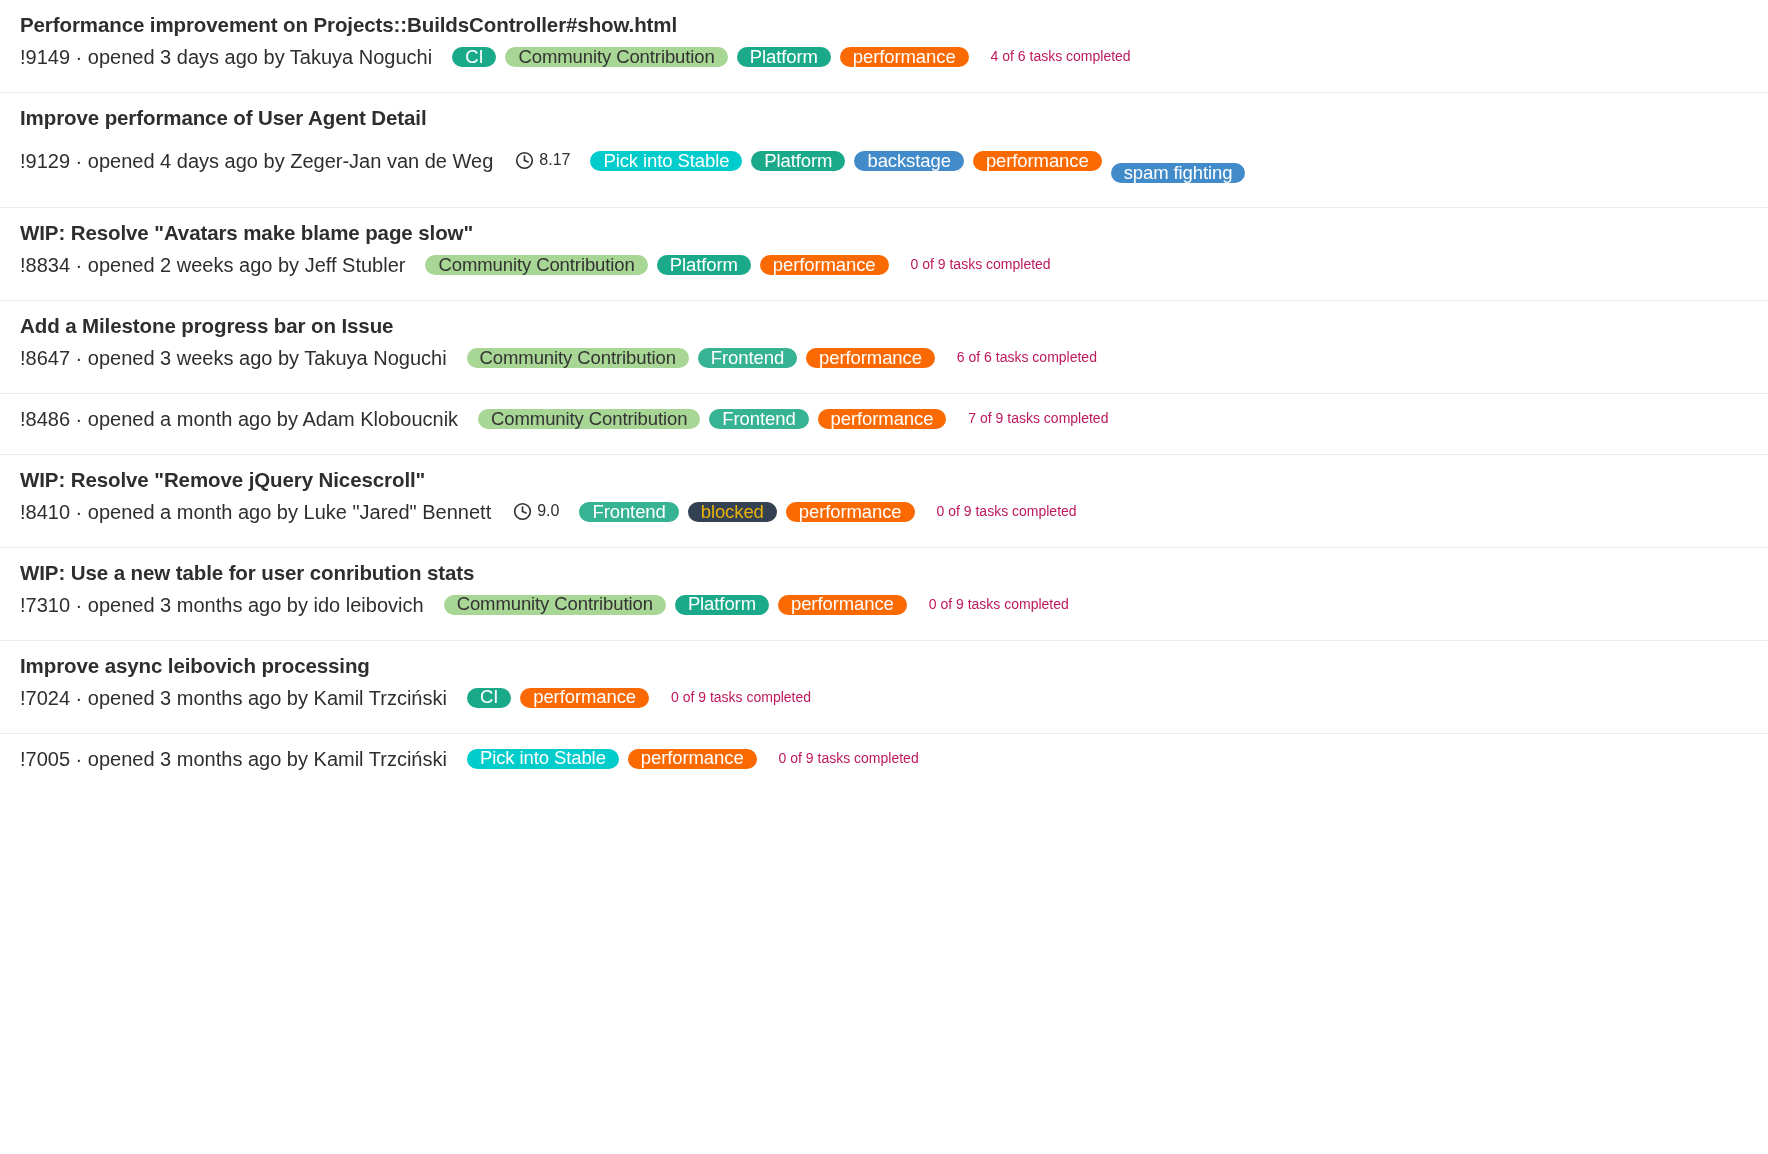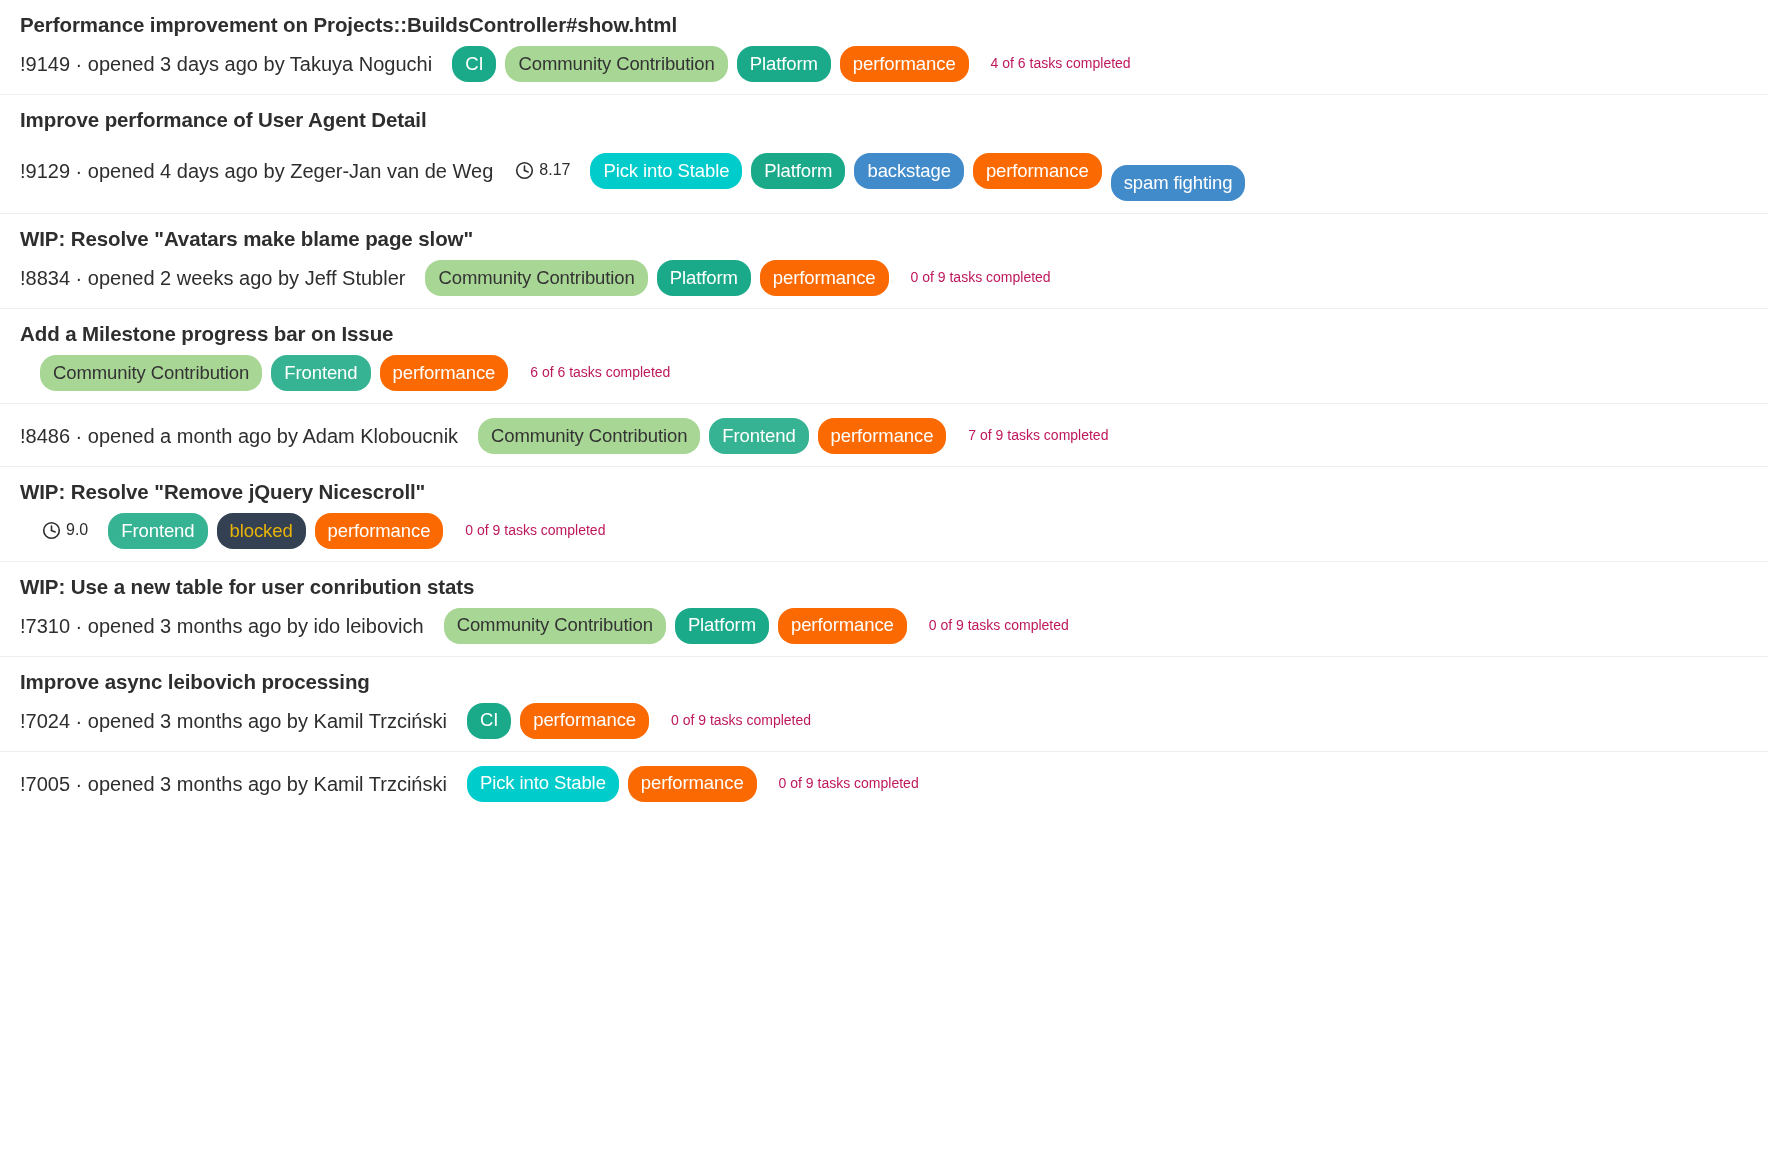--- a/index.html
+++ b/index.html
@@ -17,21 +17,21 @@
     -webkit-font-smoothing: antialiased;
   }
 
   .mr-list {
     width: 100%;
     display: flex;
     flex-direction: column;
   }
 
   .mr-row {
-    padding: 14px 20px 12px 20px;
+    padding: 14px 20px 24px 20px;
     border-bottom: 1px solid #eceff1;
     display: flex;
     flex-direction: column;
     gap: 9px;
   }
   .mr-row:last-child { border-bottom: none; }
 
   .mr-title {
     font-size: 20.5px;
     font-weight: bold;
@@ -75,21 +75,21 @@
     align-items: center;
     flex-wrap: wrap;
     gap: 9px;
     margin-left: 20px;
   }
 
   .label-pill {
     display: inline-flex;
     align-items: center;
     justify-content: center;
-    height: 36px;
+    height: 20px;
     padding: 0 13px;
     border-radius: 16px;
     font-size: 18.5px;
     font-weight: normal;
     color: #ffffff;
     white-space: nowrap;
     line-height: 1;
     letter-spacing: -0.1px;
   }
 
@@ -150,20 +150,21 @@
           <span class="label-pill" style="background-color: rgb(168, 214, 149); color: rgb(51, 51, 51);">Community Contribution</span>
           <span class="label-pill" style="background-color: rgb(26, 170, 138); color: rgb(255, 255, 255);">Platform</span>
           <span class="label-pill" style="background-color: rgb(251, 106, 2); color: rgb(255, 255, 255);">performance</span>
         </span>
         <span class="tasks">0 of 9 tasks completed</span>
       </div>
     </div>
     <div class="mr-row">
       <div class="mr-title">Add a Milestone progress bar on Issue</div>
       <div class="mr-meta">
+        <span class="mr-ref">!8647 · opened 3 weeks ago by Takuya Noguchi</span>
         <span class="labels">
           <span class="label-pill" style="background-color: rgb(168, 214, 149); color: rgb(51, 51, 51);">Community Contribution</span>
           <span class="label-pill" style="background-color: rgb(54, 179, 146); color: rgb(255, 255, 255);">Frontend</span>
           <span class="label-pill" style="background-color: rgb(251, 106, 2); color: rgb(255, 255, 255);">performance</span>
         </span>
         <span class="tasks">6 of 6 tasks completed</span>
       </div>
     </div>
     <div class="mr-row">
       <div class="mr-meta">
@@ -172,20 +173,21 @@
           <span class="label-pill" style="background-color: rgb(168, 214, 149); color: rgb(51, 51, 51);">Community Contribution</span>
           <span class="label-pill" style="background-color: rgb(54, 179, 146); color: rgb(255, 255, 255);">Frontend</span>
           <span class="label-pill" style="background-color: rgb(251, 106, 2); color: rgb(255, 255, 255);">performance</span>
         </span>
         <span class="tasks">7 of 9 tasks completed</span>
       </div>
     </div>
     <div class="mr-row">
       <div class="mr-title">WIP: Resolve "Remove jQuery Nicescroll"</div>
       <div class="mr-meta">
+        <span class="mr-ref">!8410 · opened a month ago by Luke "Jared" Bennett</span>
         <span class="weight">
           <span class="clock-icon">
             <svg width="19" height="19" viewBox="0 0 20 20" aria-hidden="true">
               <circle cx="10" cy="10" r="8.2" fill="none" stroke="#2e2e2e" stroke-width="1.7"></circle>
               <line x1="10" y1="10" x2="10" y2="5.2" stroke="#2e2e2e" stroke-width="1.7" stroke-linecap="round"></line>
               <line x1="10" y1="10" x2="13.8" y2="11.6" stroke="#2e2e2e" stroke-width="1.7" stroke-linecap="round"></line>
             </svg>
           </span>
           <span>9.0</span>
         </span>

